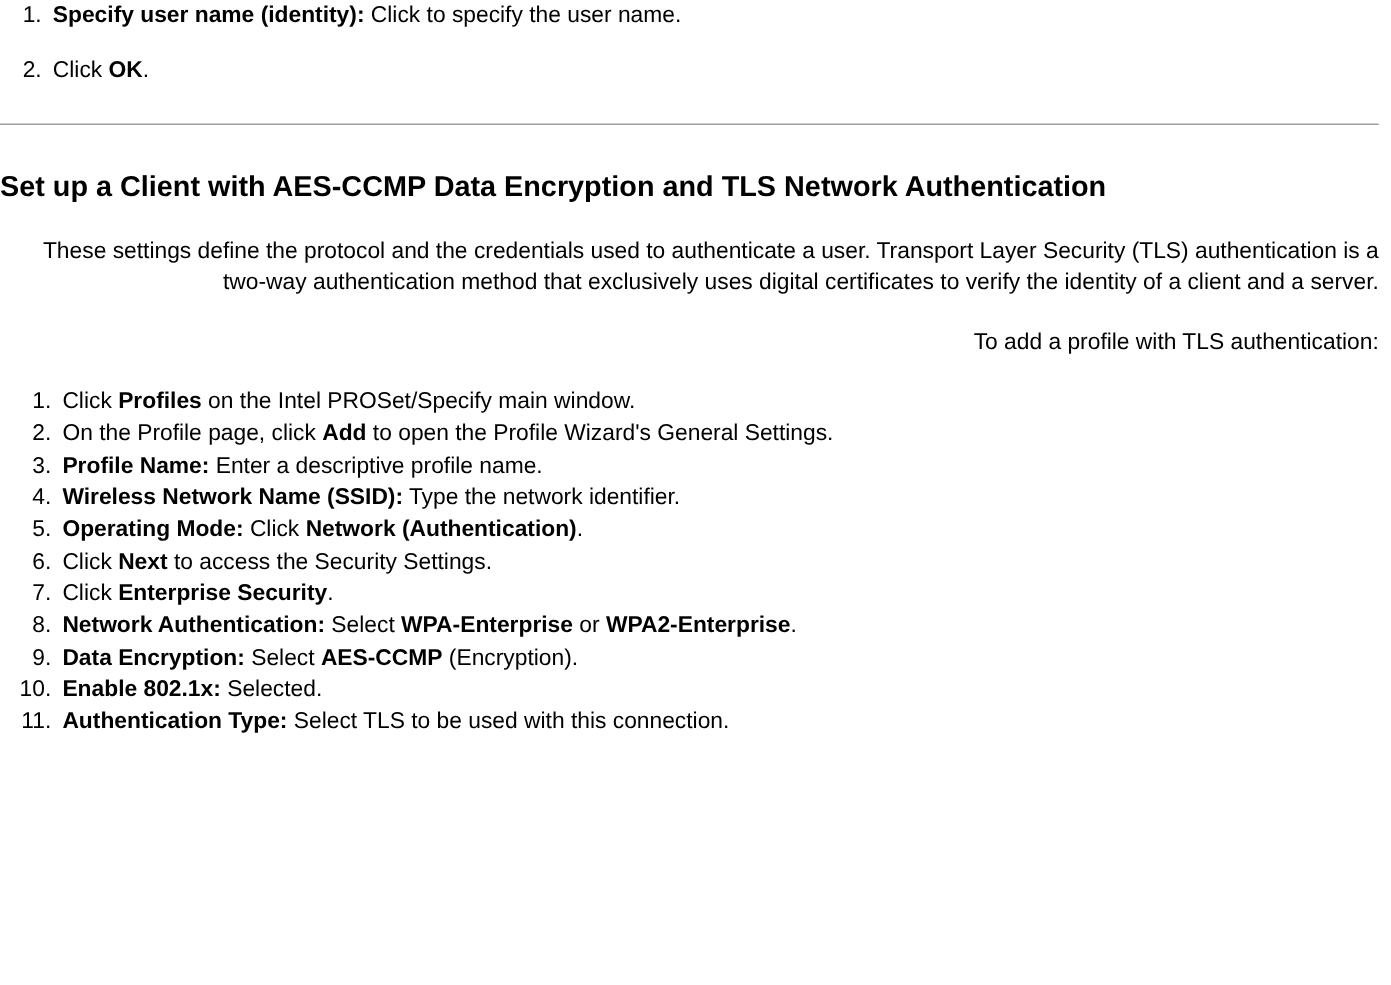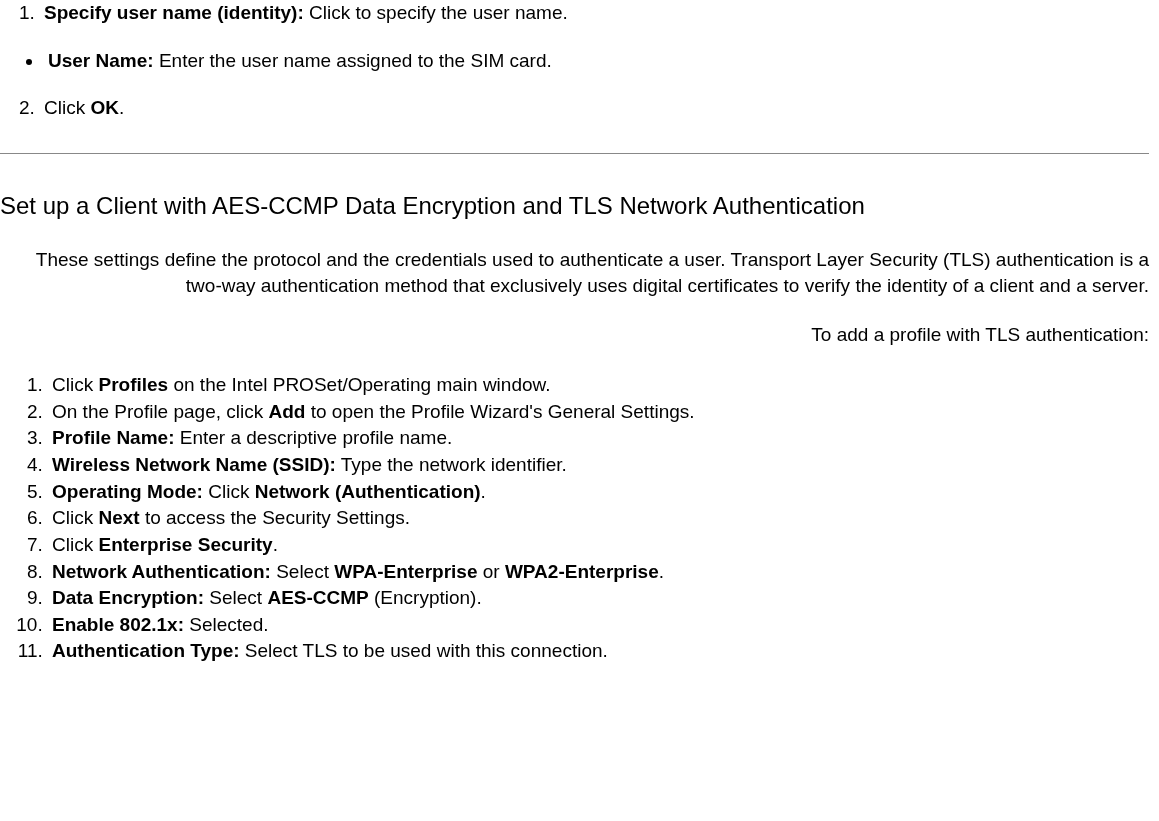--- a/index.html
+++ b/index.html
@@ -28,21 +28,21 @@
     margin-bottom: 20px;
     padding-left: 4px;
   }
   hr {
     border: none;
     border-top: 1px solid #888;
     margin: 32px 0 36px 0;
   }
   h2 {
     font-size: 24px;
-    font-weight: normal;
+    font-weight: bold;
     margin: 0 0 26px 0;
     line-height: 1.3;
   }
   p {
     margin: 0 0 24px 0;
     text-align: right;
   }
   ol.steps {
     list-style: decimal;
     margin: 0;
@@ -53,42 +53,37 @@
     margin-bottom: 1px;
   }
   b { font-weight: bold; }
 </style>
 </head>
 <body>
 
 <ol class="outer">
   <li>
     <b>Specify user name (identity):</b><span> Click to specify the user name.</span>
-    <ul class="inner">
-      <li>
-        <b>User Name:</b><span> Enter the user name assigned to the SIM card.</span>
-      </li>
-    </ul>
   </li>
   <li>
     <span>Click </span><b>OK</b><span>.</span>
   </li>
 </ol>
 
 <hr>
 
 <h2>Set up a Client with AES-CCMP Data Encryption and TLS Network Authentication</h2>
 
 <p>These settings define the protocol and the credentials used to authenticate a user. Transport Layer Security (TLS) authentication is a two-way authentication method that exclusively uses digital certificates to verify the identity of a client and a server.</p>
 
 <p>To add a profile with TLS authentication:</p>
 
 <ol class="steps">
   <li>
-    <span>Click </span><b>Profiles</b><span> on the Intel PROSet/Operating main window.</span>
+    <span>Click </span><b>Profiles</b><span> on the Intel PROSet/Specify main window.</span>
   </li>
   <li>
     <span>On the Profile page, click </span><b>Add</b><span> to open the Profile Wizard's General Settings.</span>
   </li>
   <li>
     <b>Profile Name:</b><span> Enter a descriptive profile name.</span>
   </li>
   <li>
     <b>Wireless Network Name (SSID):</b><span> Type the network identifier.</span>
   </li>

